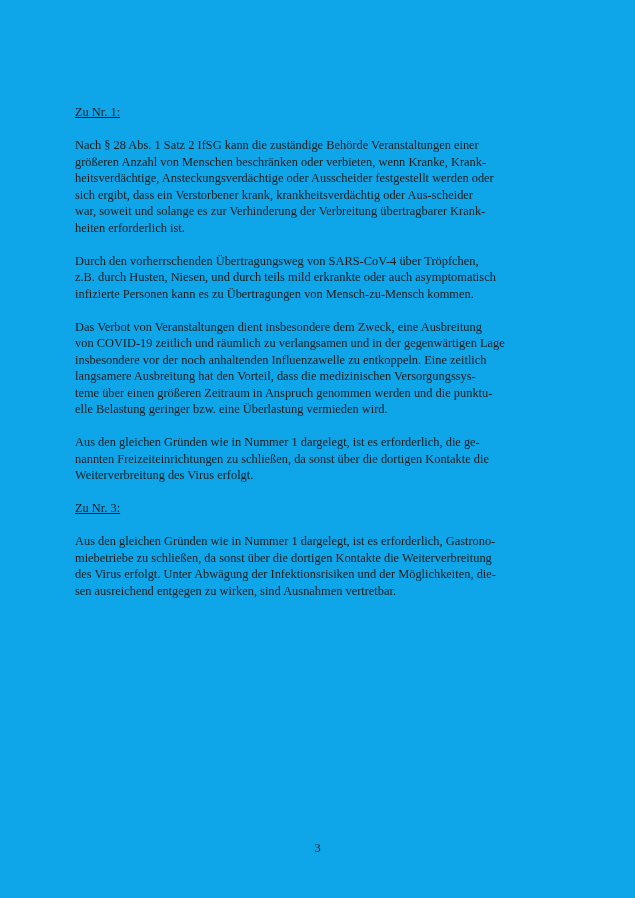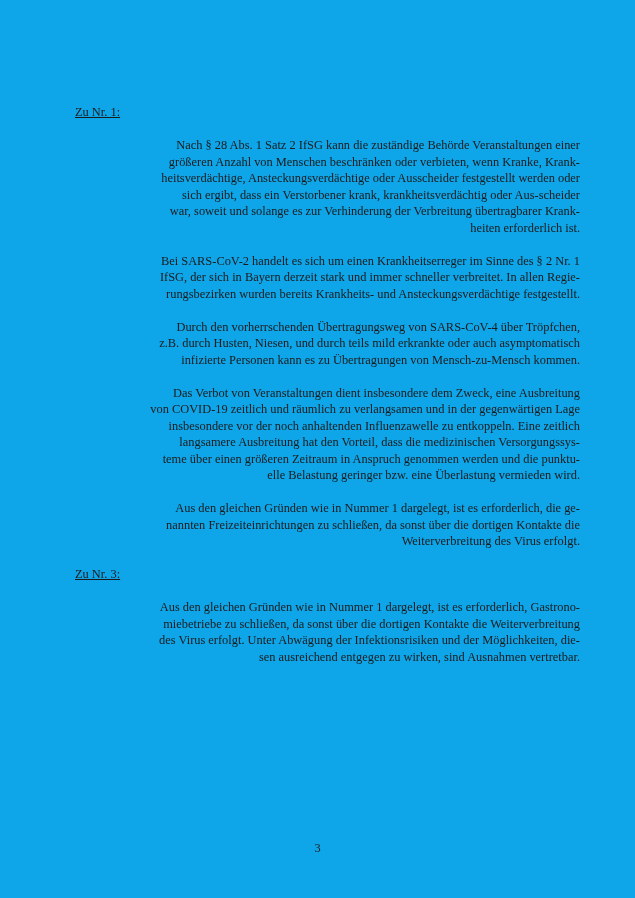--- a/index.html
+++ b/index.html
@@ -28,21 +28,20 @@
     line-height: 16.5px;
     margin: 0 0 16.5px 0;
     text-decoration: underline;
     white-space: pre;
   }
   .para {
     font-size: 12.4px;
     line-height: 16.5px;
     margin: 0 0 16.5px 0;
     white-space: pre;
-    text-align: right;
   }
   .page-number {
     position: absolute;
     top: 840px;
     left: 0;
     width: 635px;
     text-align: center;
     font-size: 12.4px;
     line-height: 16.5px;
   }
@@ -53,23 +52,20 @@
 <div class="page">
   <div class="content">
 
     <h3 class="heading">Zu Nr. 1:</h3>
     <p class="para">Nach § 28 Abs. 1 Satz 2 IfSG kann die zuständige Behörde Veranstaltungen einer
 größeren Anzahl von Menschen beschränken oder verbieten, wenn Kranke, Krank-
 heitsverdächtige, Ansteckungsverdächtige oder Ausscheider festgestellt werden oder
 sich ergibt, dass ein Verstorbener krank, krankheitsverdächtig oder Aus-scheider
 war, soweit und solange es zur Verhinderung der Verbreitung übertragbarer Krank-
 heiten erforderlich ist.</p>
-    <p class="para">Bei SARS-CoV-2 handelt es sich um einen Krankheitserreger im Sinne des § 2 Nr. 1
-IfSG, der sich in Bayern derzeit stark und immer schneller verbreitet. In allen Regie-
-rungsbezirken wurden bereits Krankheits- und Ansteckungsverdächtige festgestellt.</p>
     <p class="para">Durch den vorherrschenden Übertragungsweg von SARS-CoV-4 über Tröpfchen,
 z.B. durch Husten, Niesen, und durch teils mild erkrankte oder auch asymptomatisch
 infizierte Personen kann es zu Übertragungen von Mensch-zu-Mensch kommen.</p>
     <p class="para">Das Verbot von Veranstaltungen dient insbesondere dem Zweck, eine Ausbreitung
 von COVID-19 zeitlich und räumlich zu verlangsamen und in der gegenwärtigen Lage
 insbesondere vor der noch anhaltenden Influenzawelle zu entkoppeln. Eine zeitlich
 langsamere Ausbreitung hat den Vorteil, dass die medizinischen Versorgungssys-
 teme über einen größeren Zeitraum in Anspruch genommen werden und die punktu-
 elle Belastung geringer bzw. eine Überlastung vermieden wird.</p>
 

